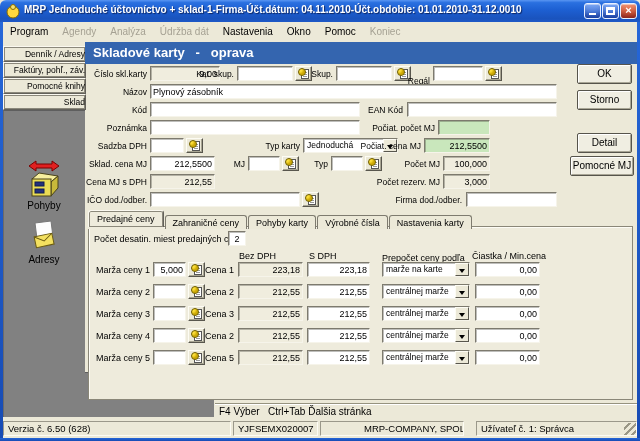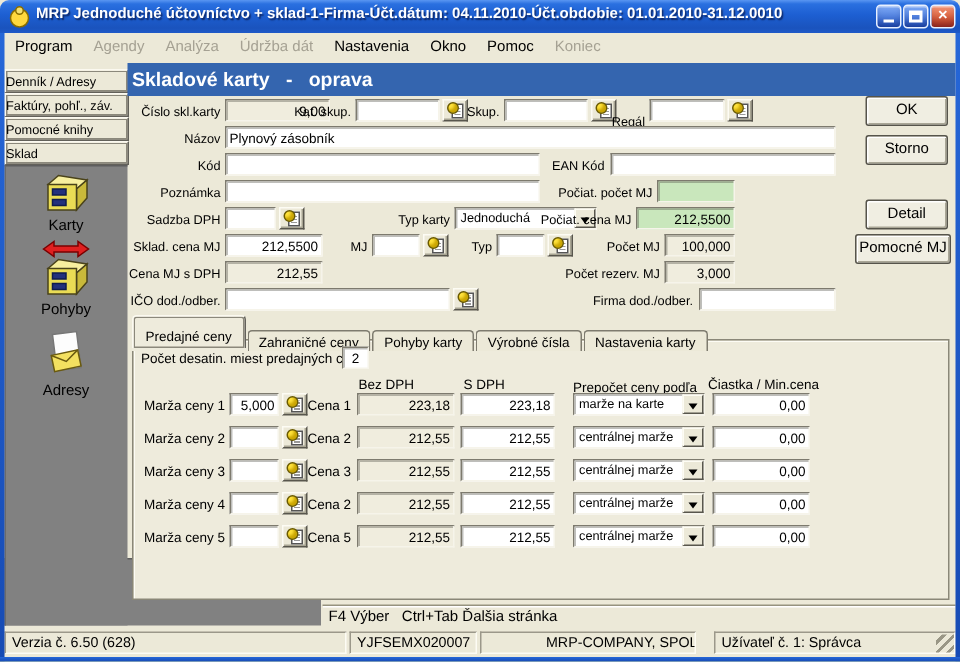--- a/index.html
+++ b/index.html
@@ -21,21 +21,21 @@
     box-shadow:inset 0 -7px 8px -5px rgba(0,0,60,.5), inset 0 1px 0 rgba(255,255,255,.45);}
   .wbtn.blue{background:linear-gradient(180deg,#7fa9f4,#2a63d6);}
   .wbtn.red{background:linear-gradient(180deg,#f09576,#d43a10);}
   .glyph-min{display:inline-block;width:7px;height:2px;background:#fff;margin-top:9px;}
   .glyph-max{display:inline-block;width:9px;height:8px;border:2px solid #fff;border-top-width:3px;margin-top:3px;}
   
   .menubar{position:absolute;left:3px;top:22px;width:634px;height:20px;background:#ece9d8;z-index:40;}
   .menu-item{display:inline-block;padding:4px 7px 3px 7px;cursor:pointer;}
   .menu-item.disabled{color:#a5a193;cursor:default;}
   
-  .sbtn{position:absolute;left:3px;width:83px;height:16px;background:#ece9d8;text-align:left;
+  .sbtn{position:absolute;left:3px;width:83px;height:16px;background:#ece9d8;text-align:right;
     font-size:8.5px;line-height:14px;white-space:nowrap;overflow:hidden;cursor:pointer;
     border:1px solid;border-color:#fbf9f0 #63615a #63615a #fbf9f0;box-shadow:0 0 0 1px #8b887b inset;}
   .graypanel{position:absolute;background:#818181;border-top:1px solid #5e5e5e;border-left:1px solid #6a6a6a;}
   .side-item{position:absolute;width:82px;text-align:center;color:#000;cursor:pointer;}
   
   .band{position:absolute;left:85px;top:42px;width:552px;height:22px;background:#3465af;
     color:#fff;font-weight:bold;font-size:13px;line-height:22px;white-space:pre;padding-left:5px;}
   
   .lbl{position:absolute;font-size:8.5px;white-space:nowrap;text-align:right;line-height:12px;}
   .lblc{position:absolute;font-size:9px;white-space:nowrap;line-height:12px;}
@@ -60,21 +60,21 @@
   .tri{position:absolute;left:3px;top:5px;width:0;height:0;border:3px solid transparent;border-top:4px solid #000;}
   
   .btn{position:absolute;background:#f0eee2;font-size:10px;text-align:center;cursor:pointer;
     border:1px solid #56544b;border-radius:2px;line-height:17px;
     box-shadow:inset 1px 1px 0 #ffffff, inset -1px -1px 0 #a9a696;}
   
   .tabstrip{position:absolute;left:88px;top:210px;height:17px;z-index:6;white-space:nowrap;}
   .tab{display:inline-block;vertical-align:bottom;position:relative;top:2px;padding:2px 7px 1px;
     font-size:9px;background:#ece9d8;cursor:pointer;border:1px solid #7e7b6f;border-bottom:none;
     border-radius:3px 3px 0 0;margin-right:1px;}
-  .tab.active{top:0;padding:8px 8px 3px;background:#eeebdc;border-color:#fbf9f0 #63615a #eeebdc #fbf9f0;
+  .tab.active{top:0;padding:3px 8px 3px;background:#eeebdc;border-color:#fbf9f0 #63615a #eeebdc #fbf9f0;
     box-shadow:0 0 0 1px #8b887b inset, 0 2px 0 #eeebdc;}
   .tabpage{position:absolute;left:88px;top:226px;width:545px;height:174px;background:#eeebdc;
     border:1px solid #8a8778;box-shadow:inset 1px 1px 0 #fdfcf5;z-index:5;}
   
   .hintstrip{position:absolute;left:215px;top:403px;width:422px;height:16px;border-top:1px solid #96937f;
     box-shadow:0 1px 0 #fff inset;padding:2px 0 0 4px;font-size:10px;white-space:pre;}
   .seg{position:absolute;top:421px;height:15px;background:#ece9d8;font-size:9.5px;line-height:13px;
     padding:0 4px;white-space:nowrap;overflow:hidden;border:1px solid;
     border-color:#9b988a #fdfcf4 #fdfcf4 #9b988a;}
   .grip{position:absolute;right:4px;top:423px;width:12px;height:12px;
@@ -107,32 +107,20 @@
   </div>
 
   <div class="sbtn" style="top:46px;">Denník / Adresy</div>
   <div class="sbtn" style="top:62px;">Faktúry, pohľ., záv.</div>
   <div class="sbtn" style="top:78px;">Pomocné knihy</div>
   <div class="sbtn" style="top:94px;">Sklad</div>
 
   <div class="graypanel" style="left:3px;top:372px;width:211px;height:45px;z-index:1;"></div>
   <div class="graypanel" style="left:3px;top:110px;width:82px;height:307px;z-index:2;"></div>
 
-  <div class="side-item" style="left:3px;top:114px;z-index:3;">
-    <span>
-      <svg width="34" height="30" viewBox="0 0 34 30">
-        <polygon points="5,9 12,3 31,6 24,12" fill="#f7ef9e" stroke="#4a431a"></polygon>
-        <polygon points="24,12 31,6 31,18 24,26" fill="#c9b93a" stroke="#4a431a"></polygon>
-        <rect x="5" y="9" width="19" height="17" fill="#eadc55" stroke="#4a431a"></rect>
-        <rect x="8" y="12" width="9" height="4" fill="#23317c" stroke="#101c4e"></rect>
-        <rect x="8" y="19" width="9" height="4" fill="#23317c" stroke="#101c4e"></rect>
-      </svg>
-    </span>
-    <div style="margin-top:-2px;">Karty</div>
-  </div>
   <div class="side-item" style="left:3px;top:160px;z-index:3;">
     <span>
       <svg width="34" height="40" viewBox="0 0 34 40">
         <polygon points="2,6 9,1 9,4 25,4 25,1 32,6 25,11 25,8 9,8 9,11" fill="#e02020" stroke="#7a0000"></polygon>
         <polygon points="5,19 12,13 31,16 24,22" fill="#f7ef9e" stroke="#4a431a"></polygon>
         <polygon points="24,22 31,16 31,28 24,36" fill="#c9b93a" stroke="#4a431a"></polygon>
         <rect x="5" y="19" width="19" height="17" fill="#eadc55" stroke="#4a431a"></rect>
         <rect x="8" y="22" width="9" height="4" fill="#23317c" stroke="#101c4e"></rect>
         <rect x="8" y="29" width="9" height="4" fill="#23317c" stroke="#101c4e"></rect>
       </svg>
@@ -145,21 +133,21 @@
         <polygon points="8,3 24,1 27,25 11,27" fill="#fdfdfd" stroke="#777"></polygon>
         <g transform="rotate(-12 17 20)">
           <rect x="8" y="15" width="18" height="11" fill="#f3e060" stroke="#6a5a10"></rect>
           <polyline points="8,15 17,21 26,15" fill="none" stroke="#6a5a10"></polyline>
         </g>
       </svg>
     </span>
     <div style="margin-top:-2px;">Adresy</div>
   </div>
 
-  <div class="band" style="padding-left:3px;">Skladové karty   -   oprava</div>
+  <div class="band" style="padding-left:8px;">Skladové karty   -   oprava</div>
 
   <span class="lbl" style="left:86px;top:68px;width:61px;">Číslo skl.karty</span>
   <input class="fld num ro" style="left: 150px; top: 66px; width: 70px;" value="9,00">
   <span class="lbl" style="left:192px;top:68px;width:42px;">Kat. skup.</span>
   <input class="fld" style="left: 237px; top: 66px; width: 56px;" value="">
   <span class="lkbtn" style="left:295px;top:66px;">
       <span class="lk-page"></span>
       <span class="lk-ball"></span>
     </span>
   <span class="lbl" style="left:308px;top:68px;width:25px;">Skup.</span>

